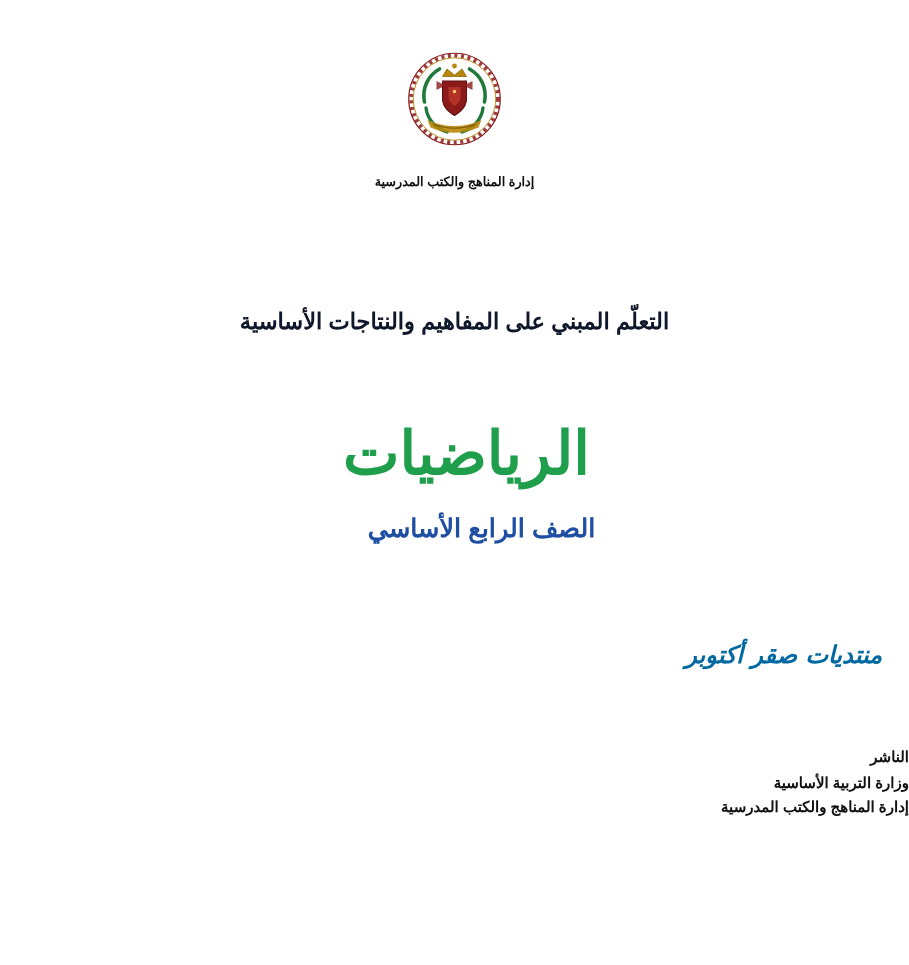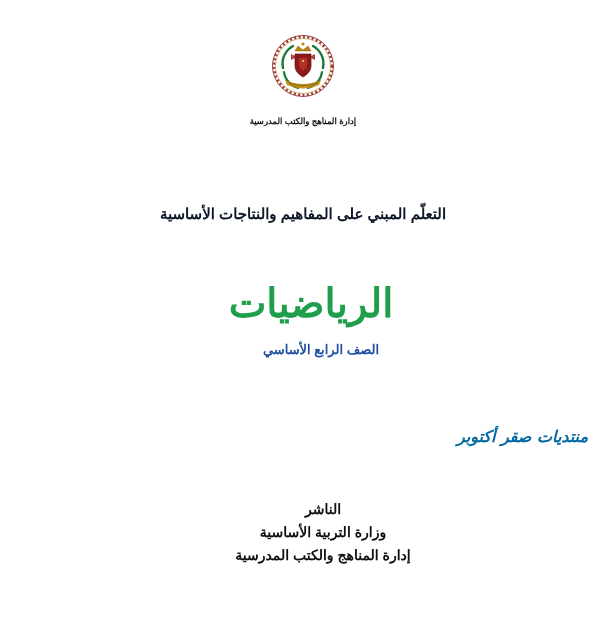--- a/index.html
+++ b/index.html
@@ -78,34 +78,33 @@
     line-height: 1.15;
     padding-left: 16px;
   }
 
   .grade-line {
     position: absolute;
     top: 342px;
     left: 0;
     right: 0;
     text-align: center;
-    font-size: 13px;
+    font-size: 17px;
     font-weight: bold;
     color: #1f4fa3;
     padding-left: 36px;
   }
 
   
   .publisher {
     position: absolute;
     top: 498px;
     left: 0;
     right: 0;
-    text-align: center;
-    font-size: 14px;
+    font-size: 10px;
     font-weight: bold;
     color: #111111;
     line-height: 1.65;
     padding-left: 40px;
   }
   .publisher div { margin: 0; }
 
   
   .watermark {
     position: absolute;

